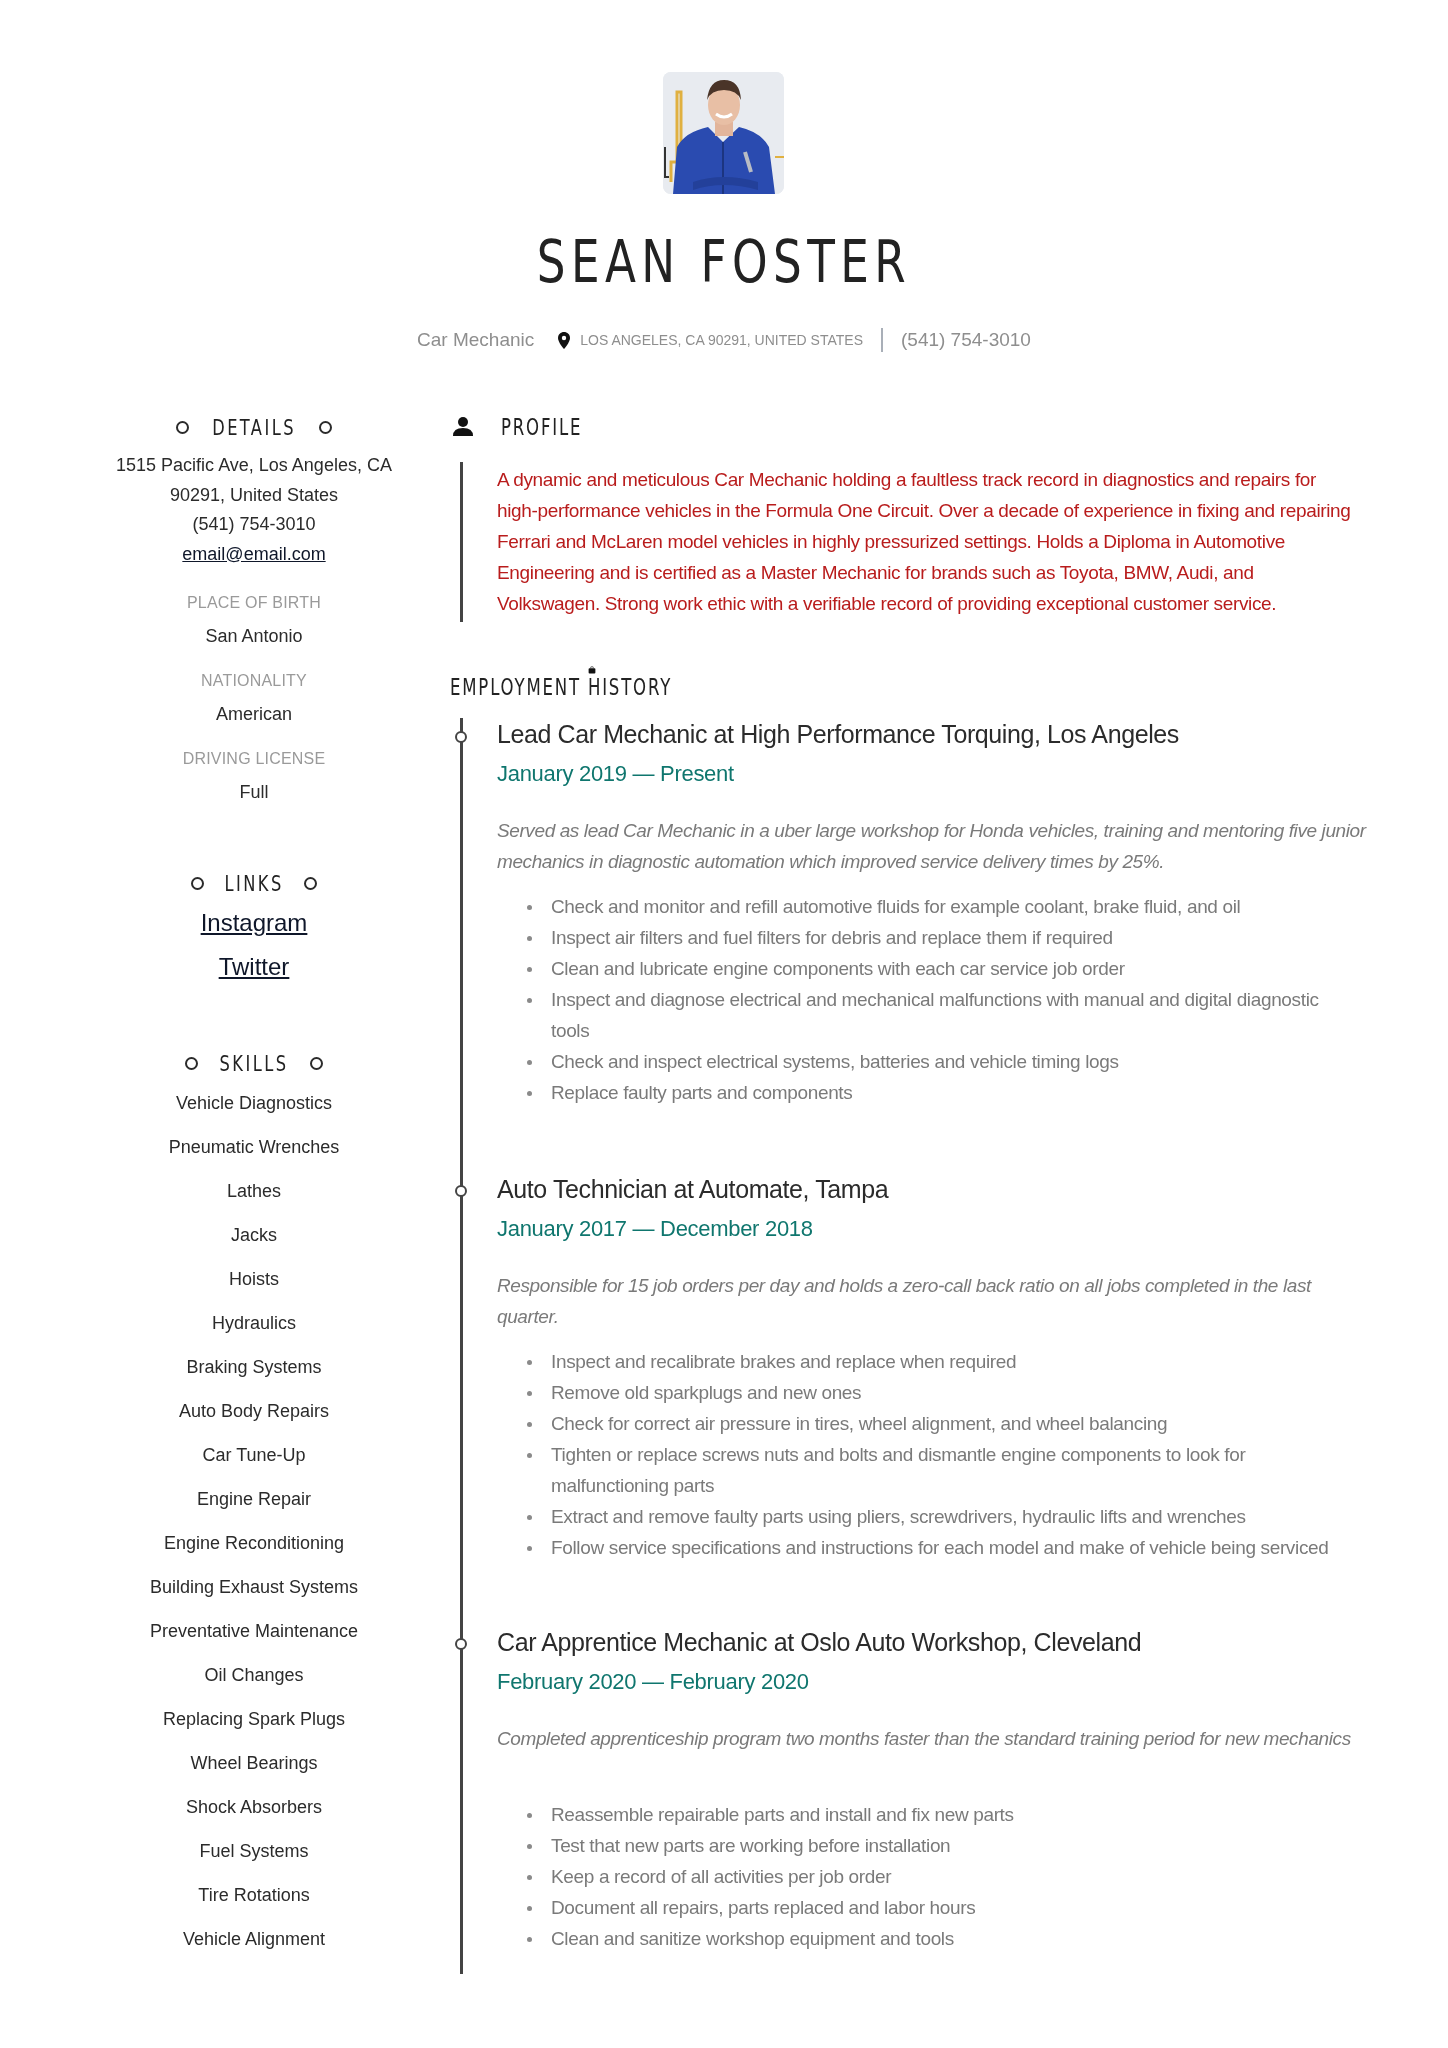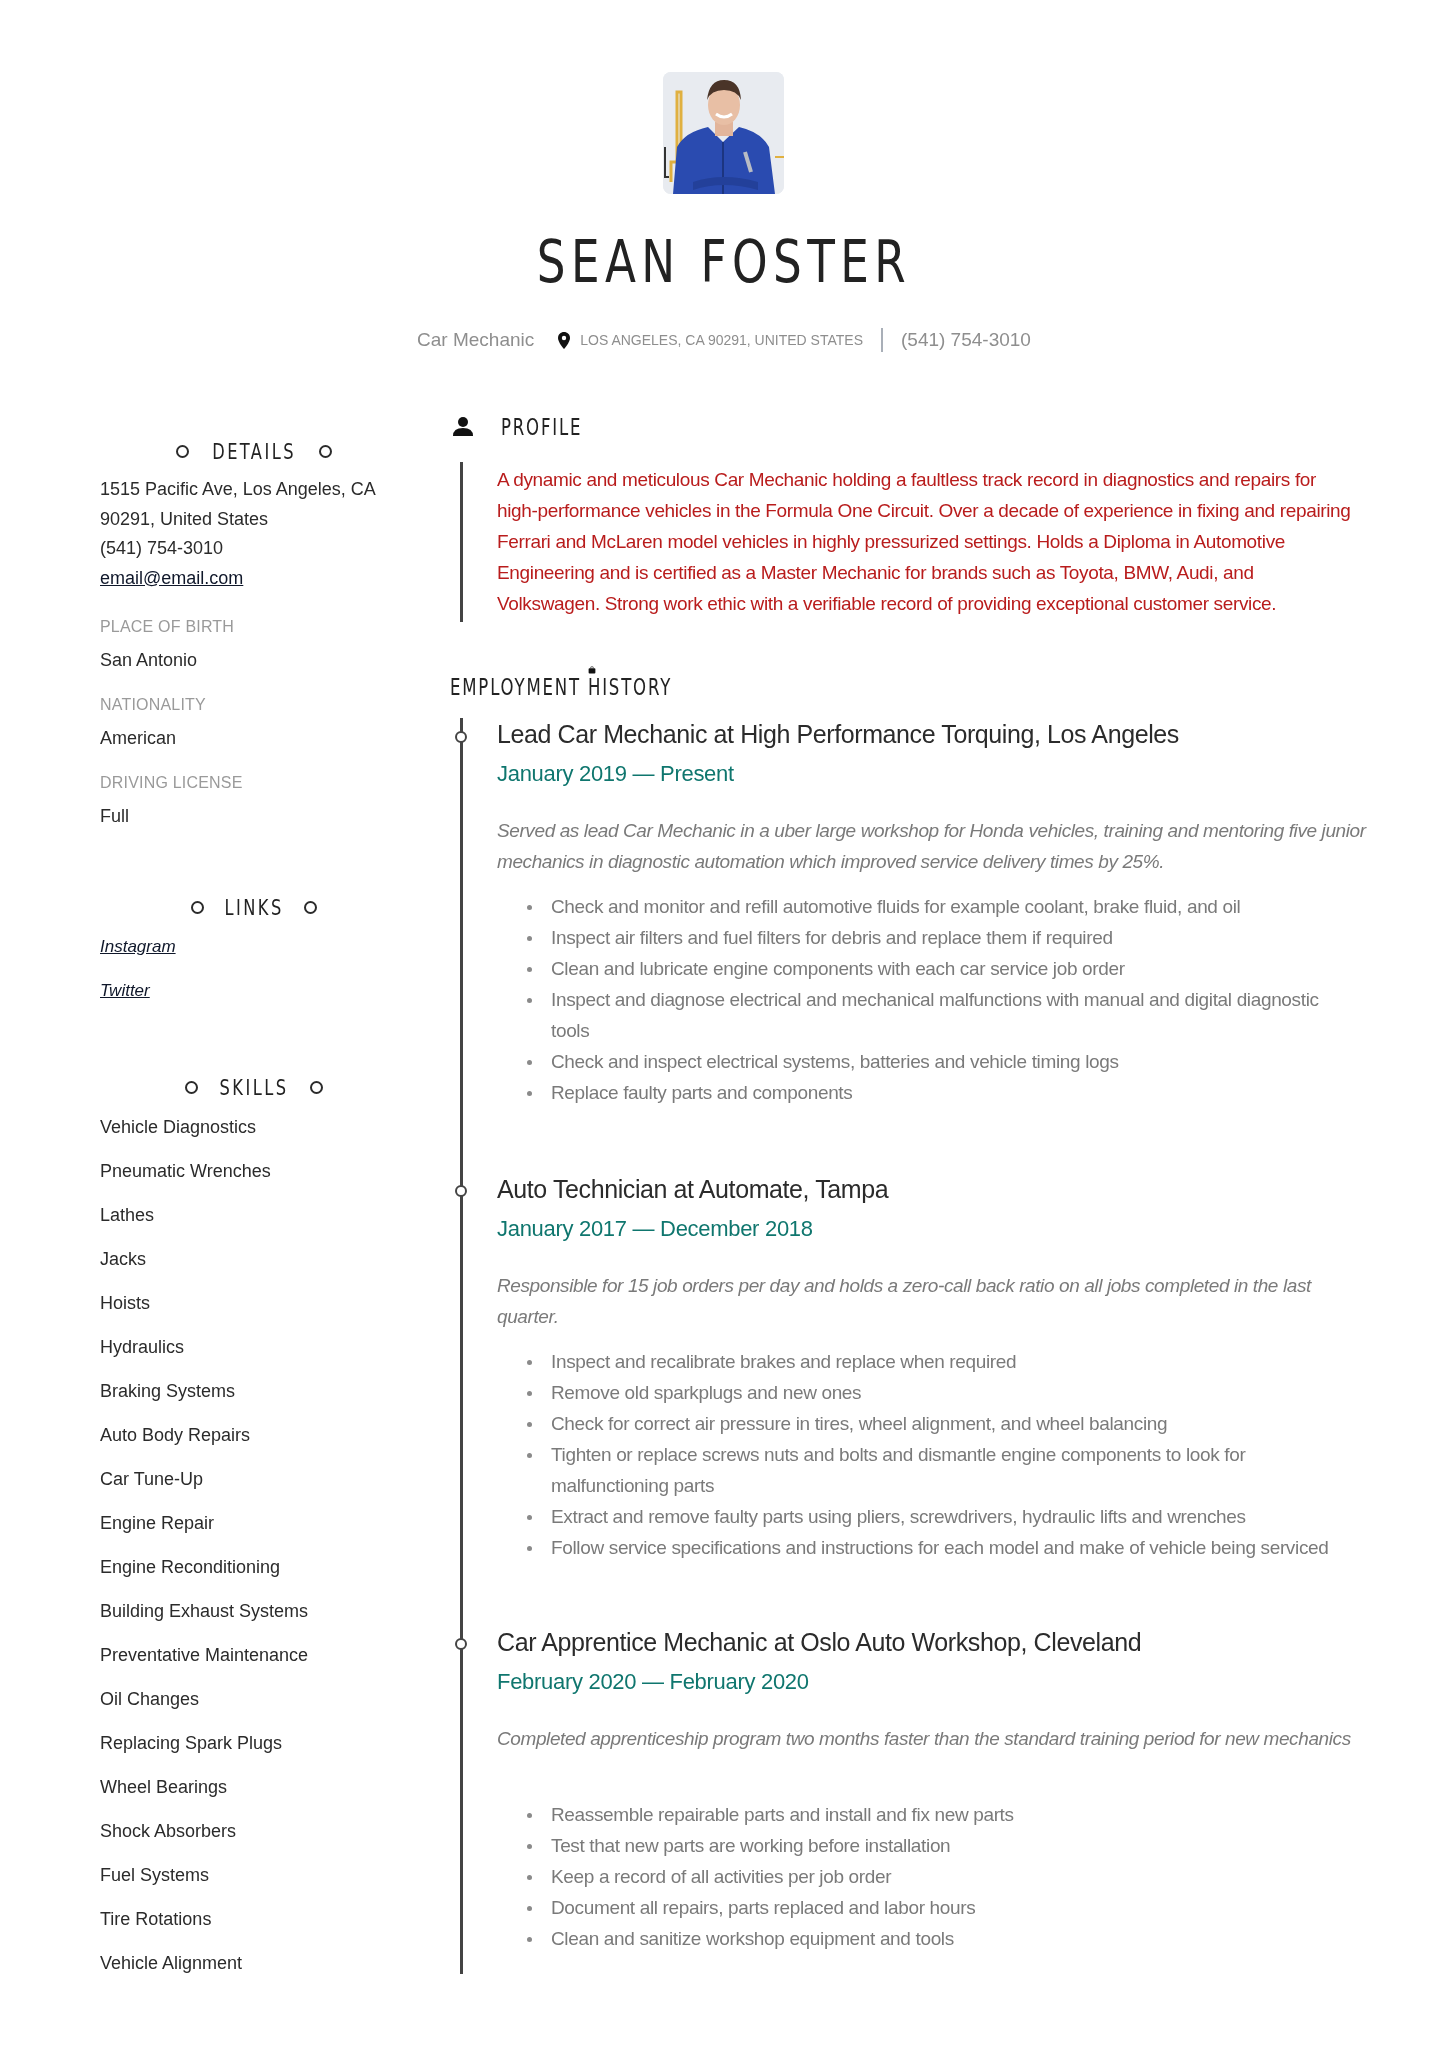--- a/index.html
+++ b/index.html
@@ -14,31 +14,31 @@
           font-family:"DejaVu Sans", sans-serif; font-weight:normal; color:#222; transform:scaleX(0.78);
           transform-origin:724px 0; line-height:80px; }
   .subline { left:0; width:1448px; top:326px; text-align:center; font-size:19px; color:#8e8e8e;
              display:flex; justify-content:center; align-items:center; gap:0; line-height:28px; }
   .subline .job { margin-right:24px; }
   .subline .pin { width:12px; height:17px; margin-right:10px; display:inline-block; }
   .subline .loc { font-size:14px; letter-spacing:0; }
   .subline .sep { width:2px; height:24px; background:#a9afb8; margin:0 18px 0 18px; display:inline-block; }
 
   
-  .lcol { left:100px; width:308px; top:435px; text-align:left; }
+  .lcol { left:100px; width:308px; top:411px; text-align:center; }
   .lhead { display:flex; align-items:center; justify-content:center; gap:14px; height:32px; }
   .lhead .ring { width:9px; height:9px; border:2.5px solid #2b2b2b; border-radius:50%; display:inline-block; }
   .lhead .ht { font-family:"DejaVu Sans Condensed","DejaVu Sans", sans-serif; font-size:22px; letter-spacing:3px;
                color:#222; transform:scaleX(0.82); display:inline-block; }
   .ltext { font-size:18px; line-height:29.5px; color:#2b2b2b; }
   .ltext a, .llink { color:#0f172a; text-decoration:underline;margin-top:33px; }
   .llabel { font-size:16px; color:#9a9a9a; margin-top:18px; line-height:24px; letter-spacing:0.2px; }
   .lval { font-size:18px; color:#2b2b2b; line-height:30px; margin-top:6px; }
   .links { margin-top:60px; }
-  .linkitem { font-size:17px; line-height:28px; margin-top:16px;font-style:italic; }
+  .linkitem { font-size:24px; line-height:28px; margin-top:16px; }
   .skills { margin-top:66px; }
   .skill { font-size:18px; line-height:28px; margin-top:16px; color:#2b2b2b; }
 
   
   .rhead { left:450px; display:flex; align-items:center; height:34px; }
   .rhead .ico { width:26px; height:26px; display:inline-block; margin-right:25px; }
   .rhead .ht { font-family:"DejaVu Sans", sans-serif; font-size:23px; letter-spacing:2.5px; color:#222;
                transform:scaleX(0.72); transform-origin:0 50%; display:inline-block; white-space:nowrap; }
   .profile-bar { left:460px; top:462px; width:3px; height:160px; background:#444; }
   .profile-text { left:497px; top:464px; width:860px; font-size:19px; line-height:31px; color:#b91c1c;

